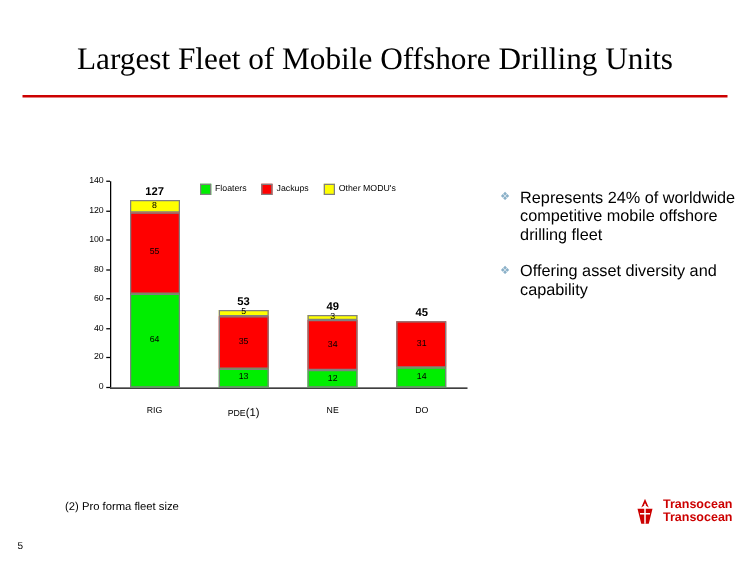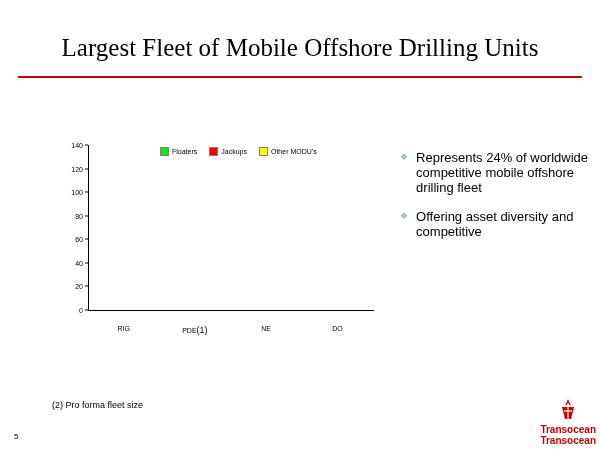--- a/index.html
+++ b/index.html
@@ -186,26 +186,25 @@
   }
   .page-num {
     position: absolute;
     left: 14px;
     top: 432px;
     font-size: 8px;
     color: #000000;
   }
   .logo {
     position: absolute;
-    right: 4px;
+    right: 14px;
     top: 398px;
     display: flex;
     align-items: center;
     gap: 4px;
-    flex-direction: column;
   }
   .logo-text {
     font-size: 10px;
     font-weight: bold;
     color: #cc0000;
     line-height: 11px;
   }
 </style>
 </head>
 <body>
@@ -242,35 +241,80 @@
         <div class="ytick" style="top: 94.2857px;">60</div>
         <div class="ytick-mark" style="top: 94.2857px;"></div>
         <div class="ytick" style="top: 70.7143px;">80</div>
         <div class="ytick-mark" style="top: 70.7143px;"></div>
         <div class="ytick" style="top: 47.1429px;">100</div>
         <div class="ytick-mark" style="top: 47.1429px;"></div>
         <div class="ytick" style="top: 23.5714px;">120</div>
         <div class="ytick-mark" style="top: 23.5714px;"></div>
         <div class="ytick" style="top: 0px;">140</div>
         <div class="ytick-mark" style="top: 0px;"></div>
+        <div class="bar-group" style="left: 15.625px;">
+          <div class="seg" style="height: 9.42857px; background: rgb(255, 255, 0);">
+            <span>8</span>
+          </div>
+          <div class="seg" style="height: 64.8214px; background: rgb(255, 0, 0);">
+            <span>55</span>
+          </div>
+          <div class="seg" style="height: 75.4286px; background: rgb(0, 238, 0);">
+            <span>64</span>
+          </div>
+          <div class="bar-total">127</div>
+        </div>
         <div class="cat-label" style="left: 5.625px;"><span>RIG</span></div>
+        <div class="bar-group" style="left: 86.875px;">
+          <div class="seg" style="height: 5.89286px; background: rgb(255, 255, 0);">
+            <span>5</span>
+          </div>
+          <div class="seg" style="height: 41.25px; background: rgb(255, 0, 0);">
+            <span>35</span>
+          </div>
+          <div class="seg" style="height: 15.3214px; background: rgb(0, 238, 0);">
+            <span>13</span>
+          </div>
+          <div class="bar-total">53</div>
+        </div>
         <div class="cat-label" style="left: 76.875px;"><span>PDE</span><span class="footnote-sup">(1)</span></div>
+        <div class="bar-group" style="left: 158.125px;">
+          <div class="seg" style="height: 3.53571px; background: rgb(255, 255, 0);">
+            <span>3</span>
+          </div>
+          <div class="seg" style="height: 40.0714px; background: rgb(255, 0, 0);">
+            <span>34</span>
+          </div>
+          <div class="seg" style="height: 14.1429px; background: rgb(0, 238, 0);">
+            <span>12</span>
+          </div>
+          <div class="bar-total">49</div>
+        </div>
         <div class="cat-label" style="left: 148.125px;"><span>NE</span></div>
+        <div class="bar-group" style="left: 229.375px;">
+          <div class="seg" style="height: 36.5357px; background: rgb(255, 0, 0);">
+            <span>31</span>
+          </div>
+          <div class="seg" style="height: 16.5px; background: rgb(0, 238, 0);">
+            <span>14</span>
+          </div>
+          <div class="bar-total">45</div>
+        </div>
         <div class="cat-label" style="left: 219.375px;"><span>DO</span></div>
       </div>
   </div>
 
   <div class="bullets" id="bullets">
       <div class="bullet">
         <span class="bullet-mark">❖</span>
         <span class="bullet-text">Represents 24% of worldwide competitive mobile offshore drilling fleet</span>
       </div>
       <div class="bullet">
         <span class="bullet-mark">❖</span>
-        <span class="bullet-text">Offering asset diversity and competitive</span>
+        <span class="bullet-text">Offering asset diversity and capability</span>
       </div>
     </div>
 
   <div class="footnote">(2) Pro forma fleet size</div>
   <div class="page-num">5</div>
 
   <div class="logo">
     <svg width="20" height="22" viewBox="0 0 20 22">
       <path d="M10 1 L13 8 L10 6 L7 8 Z" fill="#cc0000"></path>
       <path d="M4 9 L16 9 L13 21 L7 21 Z" fill="#cc0000"></path>

